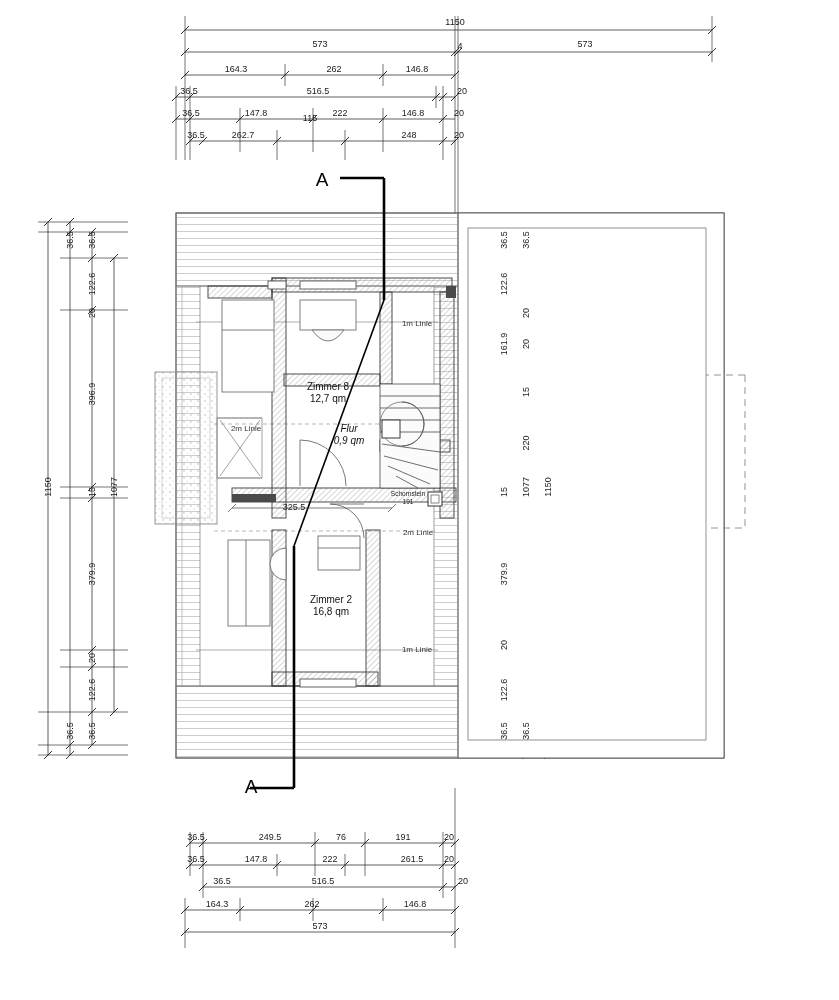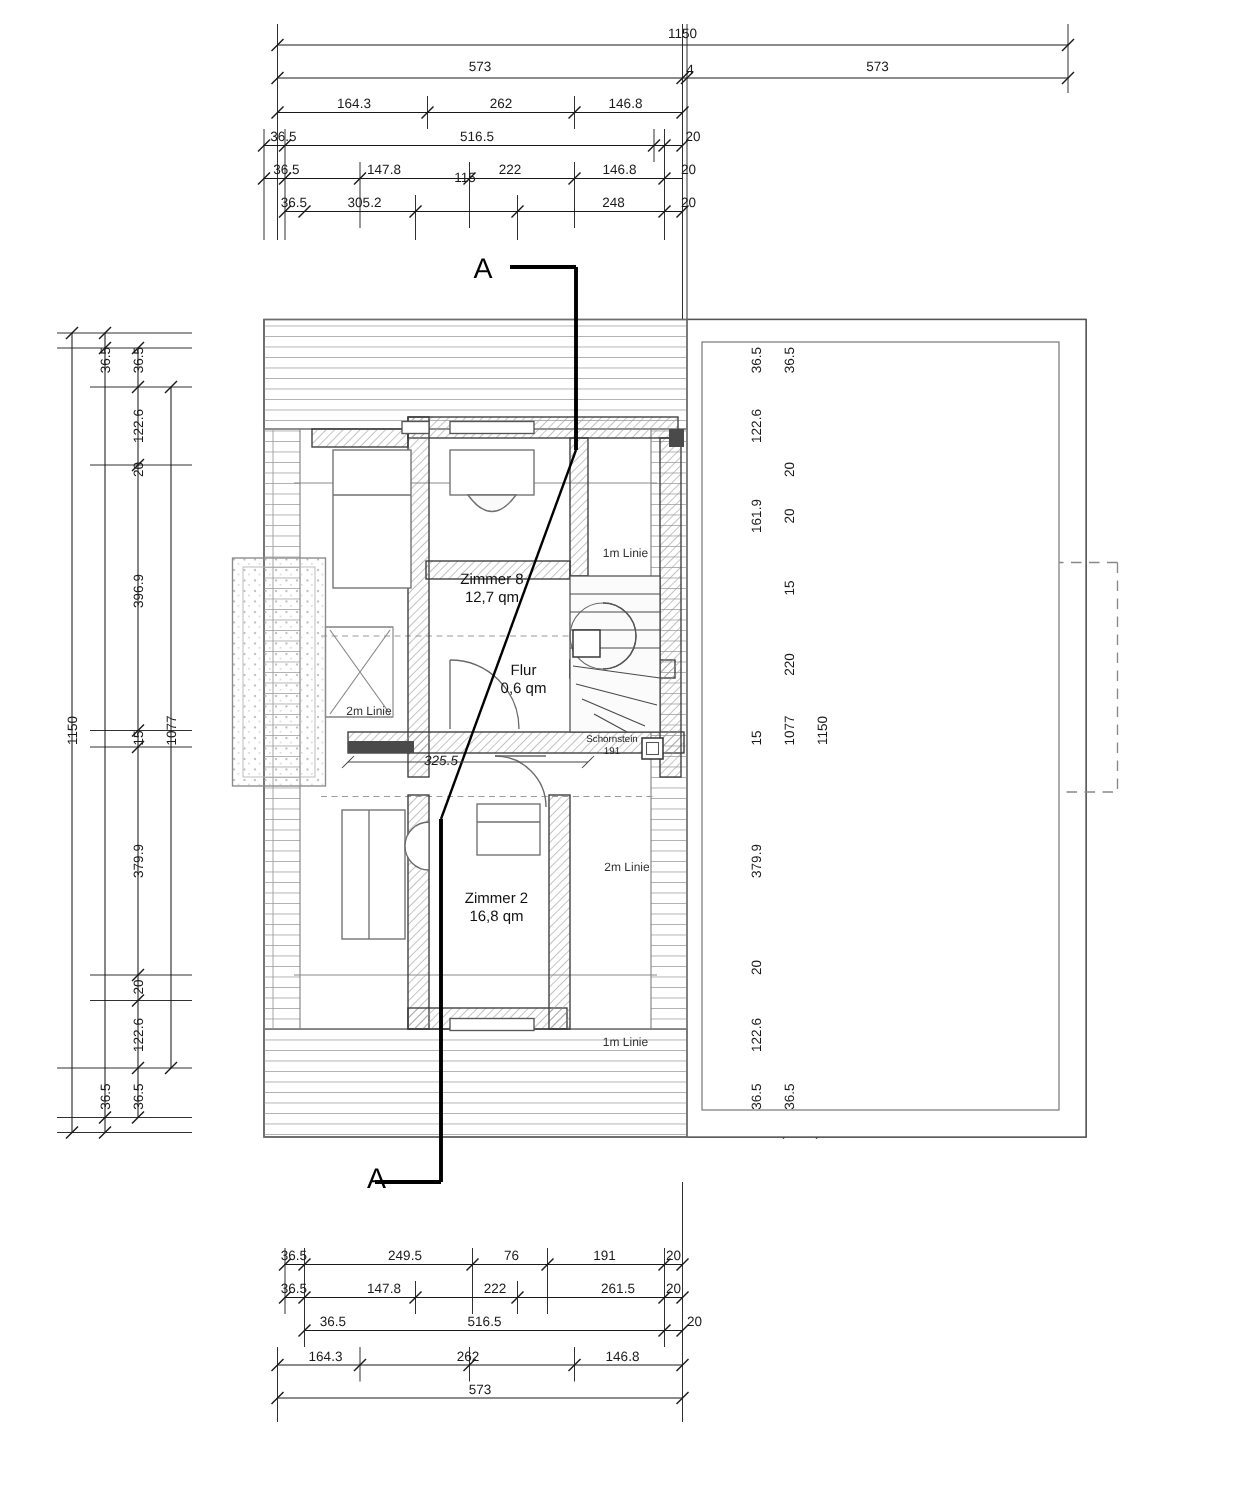--- a/index.html
+++ b/index.html
@@ -7,21 +7,21 @@
        font-family:"Liberation Sans","DejaVu Sans",sans-serif;color:#1a1a1a;}
   .plan{position:absolute;left:0;top:0;width:839px;height:1000px;}
   .lbl{position:absolute;font-size:9px;line-height:10px;white-space:nowrap;color:#1a1a1a;}
   .lbl.c{transform:translate(-50%,-50%);}
   .lbl.rot{transform:translate(-50%,-50%) rotate(-90deg);transform-origin:center center;}
   .room{position:absolute;font-size:10px;line-height:12px;text-align:center;white-space:nowrap;
         transform:translate(-50%,-50%);color:#111;}
   .room .nm{display:block;}
   .room .ar{display:block;}
   .note{position:absolute;font-size:8px;line-height:9px;white-space:nowrap;color:#333;
-         transform:translate(-50%,-50%);margin-top:46px;}
+         transform:translate(-50%,-50%);}
   .sectmark{position:absolute;font-size:19px;font-weight:400;color:#000;transform:translate(-50%,-50%);}
   .chim{position:absolute;font-size:6.5px;line-height:7.5px;white-space:nowrap;text-align:center;
         transform:translate(-50%,-50%);color:#222;}
   svg{display:block;}
 </style>
 </head>
 <body>
 
 <div class="plan">
 
@@ -358,21 +358,21 @@
   <div class="lbl c" style="left:318px;top:91px;">516.5</div>
   <div class="lbl c" style="left:462px;top:91px;">20</div>
 
   <div class="lbl c" style="left:191px;top:113px;">36.5</div>
   <div class="lbl c" style="left:256px;top:113px;">147.8</div>
   <div class="lbl c" style="left:340px;top:113px;">222</div>
   <div class="lbl c" style="left:413px;top:113px;">146.8</div>
   <div class="lbl c" style="left:459px;top:113px;">20</div>
 
   <div class="lbl c" style="left:196px;top:135px;">36.5</div>
-  <div class="lbl c" style="left:243px;top:135px;">305.2</div>
+  <div class="lbl c" style="left:243px;top:135px;">262.7</div>
   <div class="lbl c" style="left:310px;top:118px;">115</div>
   <div class="lbl c" style="left:409px;top:135px;">248</div>
   <div class="lbl c" style="left:459px;top:135px;">20</div>
 
   <div class="sectmark" style="left:322px;top:180px;">A</div>
   <div class="sectmark" style="left:251px;top:787px;">A</div>
 
   <div class="lbl rot" style="left:48px;top:487px;">1150</div>
   <div class="lbl rot" style="left:70px;top:240px;">36.5</div>
   <div class="lbl rot" style="left:92px;top:240px;">36.5</div>
@@ -401,34 +401,34 @@
   <div class="lbl rot" style="left:504px;top:690px;">122.6</div>
   <div class="lbl rot" style="left:504px;top:731px;">36.5</div>
   <div class="lbl rot" style="left:526px;top:731px;">36.5</div>
   <div class="lbl rot" style="left:526px;top:487px;">1077</div>
   <div class="lbl rot" style="left:548px;top:487px;">1150</div>
 
   <div class="room" style="left:328px;top:393px;">
     <span class="nm">Zimmer 8</span>
     <span class="ar">12,7 qm</span>
   </div>
-  <div class="room" style="left:349px;top:454px;">
+  <div class="room" style="left:349px;top:435px;font-style:italic;">
     <span class="nm">Flur</span>
-    <span class="ar">0,6 qm</span>
+    <span class="ar">0,9 qm</span>
   </div>
   <div class="room" style="left:331px;top:606px;">
     <span class="nm">Zimmer 2</span>
     <span class="ar">16,8 qm</span>
   </div>
 
   <div class="note" style="left:417px;top:323px;">1m Linie</div>
   <div class="note" style="left:246px;top:428px;">2m Linie</div>
   <div class="note" style="left:418px;top:532px;">2m Linie</div>
   <div class="note" style="left:417px;top:649px;">1m Linie</div>
-  <div class="lbl c" style="left:294px;top:507px;font-style:italic;">325.5</div>
+  <div class="lbl c" style="left:294px;top:507px;">325.5</div>
 
   <div class="chim" style="left:408px;top:497px;">
     <span>Schornstein</span><br>
     <span>191</span>
   </div>
 
   <div class="lbl c" style="left:196px;top:837px;">36.5</div>
   <div class="lbl c" style="left:270px;top:837px;">249.5</div>
   <div class="lbl c" style="left:341px;top:837px;">76</div>
   <div class="lbl c" style="left:403px;top:837px;">191</div>

